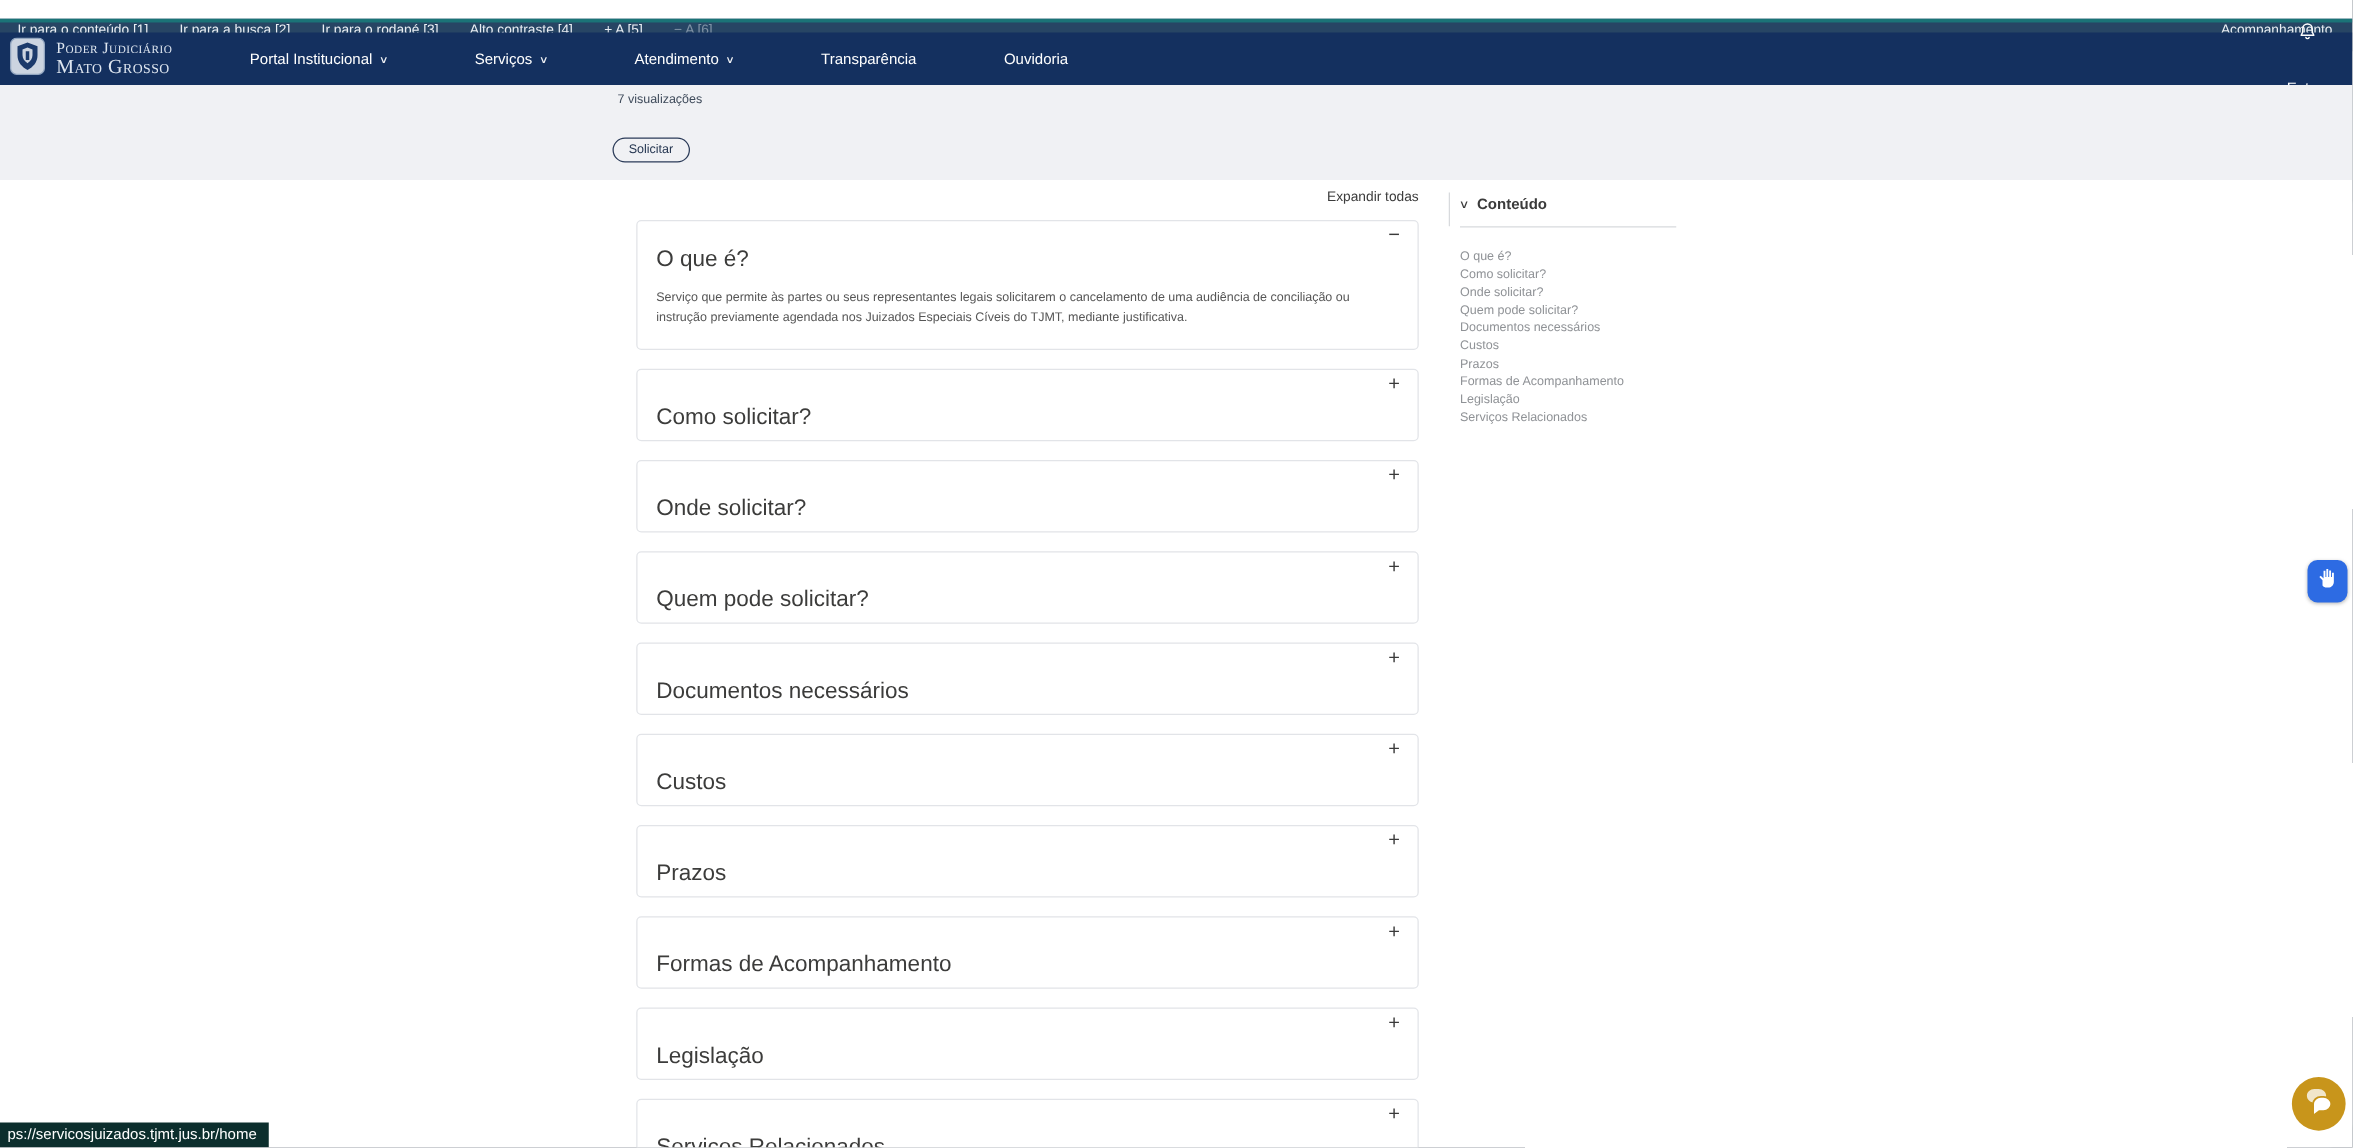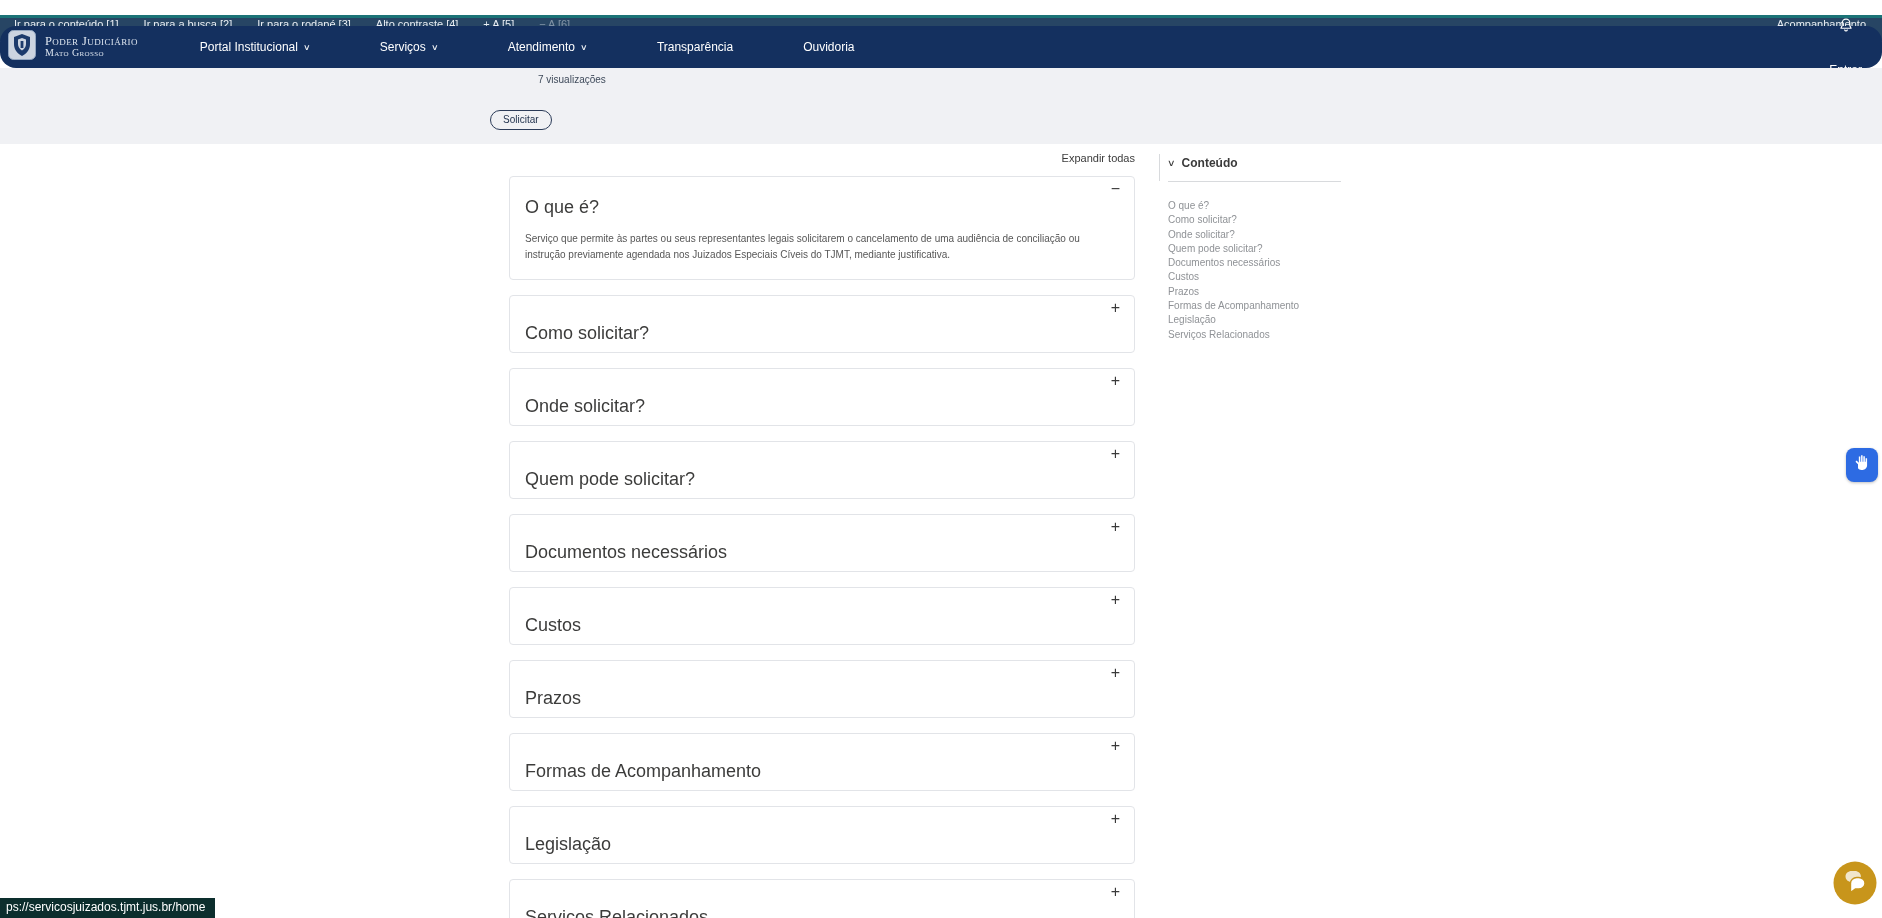--- a/index.html
+++ b/index.html
@@ -10,37 +10,37 @@
   .topbar{position:absolute;top:15px;left:0;right:0;height:26px;background:#274564;
           border-top:3px solid #1b7377;display:flex;align-items:flex-start;
           padding:0 14px;box-sizing:border-box;color:#e9eef4;}
   .topbar .tlink{font-size:11px;margin-right:25px;cursor:pointer;white-space:nowrap;}
   .topbar .dim{opacity:.45;}
   .topbar .spacer{flex:1;}
   .topbar .tright{font-size:11px;cursor:pointer;margin-right:2px;}
 
   
   .navbar{position:absolute;top:26px;left:0;right:0;height:42px;background:#14305f;
-          display:flex;align-items:center;padding:0 20px 0 8px;box-sizing:border-box;border-radius:16px;}
+          display:flex;align-items:center;padding:0 20px 0 8px;box-sizing:border-box;}
   .brand{display:flex;align-items:center;gap:9px;cursor:pointer;}
   .brand-text{font-family:"Liberation Serif",serif;color:#dde5ef;font-variant:small-caps;
               line-height:1.08;letter-spacing:.4px;}
   .brand-l1{font-size:12.5px;display:block;}
-  .brand-l2{font-size:10px;display:block;}
+  .brand-l2{font-size:16px;display:block;}
   .menu{display:flex;gap:50px;margin-left:42px;}
   .menu-item{display:flex;align-items:center;gap:6px;color:#fff;font-size:12px;
              font-weight:500;cursor:pointer;white-space:nowrap;padding-left:20px;}
   .chev{font-size:8px;opacity:.95;transform:scaleX(1.3);display:inline-block;}
   .nav-right{margin-left:auto;display:flex;align-items:center;gap:30px;flex-direction:column;}
   .entrar{color:#fff;font-size:12px;cursor:pointer;}
   .bell{display:flex;align-items:center;cursor:pointer;}
 
   
   .band{position:absolute;top:68px;left:0;right:0;height:76px;background:#f0f1f4;}
-  .views{position:absolute;left:494px;top:6px;font-size:10px;color:#3e4a5a;margin-left:44px;}
+  .views{position:absolute;left:494px;top:6px;font-size:10px;color:#3e4a5a;}
   .actions{position:absolute;left:490px;top:42px;display:flex;align-items:center;gap:14px;flex-direction:column;}
   .btn-solicitar{border:1.5px solid #2b3b58;border-radius:11px;background:transparent;
                  color:#243550;font-size:10px;line-height:1;padding:4px 12px;cursor:pointer;
                  font-family:"Liberation Sans",sans-serif;}
   .hicon{display:flex;align-items:center;cursor:pointer;}
 
   
   .main{position:absolute;top:144px;left:0;right:0;bottom:0;background:#fff;border-radius:19px;}
   .expand-all{position:absolute;left:509px;top:8px;width:626px;text-align:right;
               font-size:11px;color:#3b3b3b;font-weight:500;cursor:pointer;}

